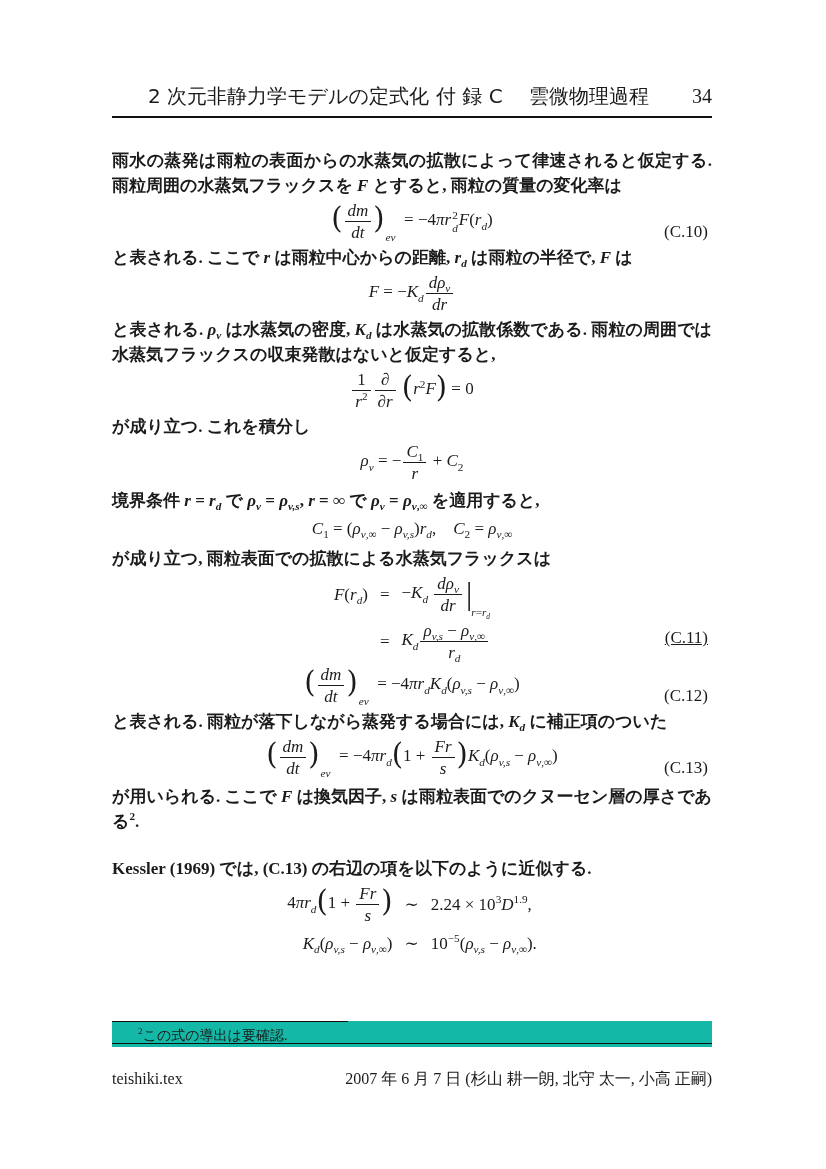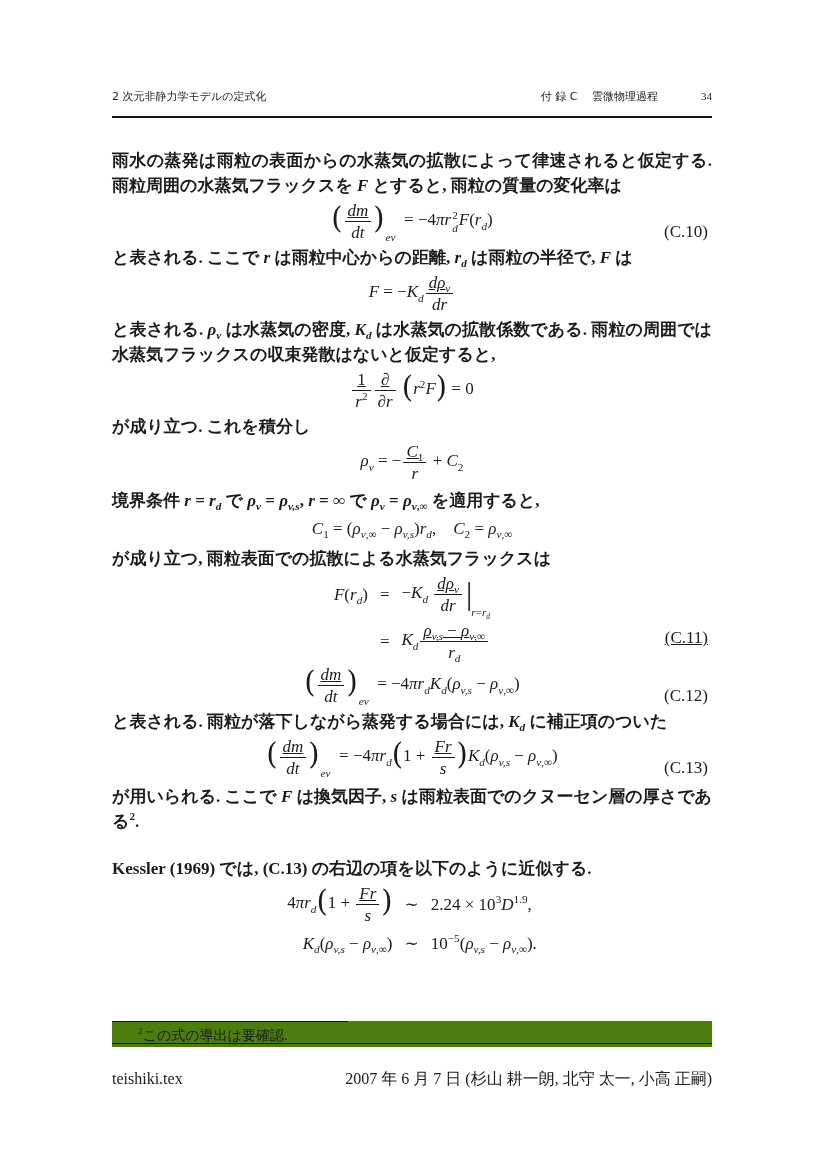--- a/index.html
+++ b/index.html
@@ -9,56 +9,56 @@
     background:#ffffff;
     color:#1b1b1b;
     font-family:"Liberation Serif","DejaVu Serif",serif;
     font-size:17px;line-height:25px;
     box-sizing:border-box;
     padding:84px 114px 0 112px;
     overflow:hidden;
   }
   
   .header{display:flex;justify-content:space-between;align-items:center;
-    font-family:"DejaVu Sans","Liberation Sans",sans-serif;font-size:11px;}
+    font-family:"DejaVu Sans","Liberation Sans",sans-serif;font-size:20px;margin-left:36px;}
   .h-right{display:flex;align-items:baseline;gap:21px;}
   .pgnum{font-family:"Liberation Serif","DejaVu Serif",serif;margin-left:22px;}
   .hrule{border-top:2px solid #111;margin-top:7px;}
 
   
   .para{margin:0;text-align:justify;font-weight:bold;}
   .mt1{margin-top:30px;}
   .mt2{margin-top:5px;}
   .mt3{margin-top:22px;}
 
   i{font-style:italic;}
   sub,sup{font-size:0.66em;line-height:0;}
 
   
   .eqrow{position:relative;text-align:center;margin:3px 0;}
   .math{display:inline-block;white-space:nowrap;}
   .eqlabel{position:absolute;right:4px;top:50%;transform:translateY(-50%);margin-top:9px;}
   .fr{display:inline-block;vertical-align:middle;text-align:center;margin:0 2px;line-height:1.12;}
-  .fr .nu{display:block;padding:0 3px 1px;border-bottom:1.2px solid #1b1b1b;text-decoration:underline;}
+  .fr .nu{display:block;padding:0 3px 1px;border-bottom:1.2px solid #1b1b1b;}
   .fr .de{display:block;padding:1px 3px 0;}
   .bp{font-size:1.7em;font-style:normal;line-height:0;vertical-align:-0.08em;font-family:"DejaVu Serif",serif;}
   .subev{font-size:0.66em;font-style:italic;position:relative;top:1.35em;margin-left:1px;}
   .ss{display:inline-flex;flex-direction:column;vertical-align:middle;font-size:0.66em;line-height:1.1;text-align:left;margin-left:1px;margin-right:1px;}
   .vb{font-size:1.85em;line-height:0;vertical-align:-0.18em;margin-left:2px;}
   .vbsub{font-size:0.66em;position:relative;top:1.5em;margin-left:-1px;}
 
   
   .align{display:inline-grid;grid-template-columns:auto auto auto;column-gap:12px;row-gap:6px;align-items:center;}
   .al-l{text-align:right;white-space:nowrap;}
   .al-c{text-align:center;}
   .al-r{text-align:left;white-space:nowrap;}
   .c11label{top:auto;bottom:12px;transform:none;text-decoration:underline;}
 
   
-  .footnote-area{position:absolute;left:112px;right:114px;bottom:122px;background:#4d7c0f;}
+  .footnote-area{position:absolute;left:112px;right:114px;bottom:122px;background:#14b8a6;}
   .fnrule{width:236px;border-top:1.4px solid #111;}
   .fntext{font-size:14px;line-height:22px;margin:3px 0 0 26px;}
   .footer-area{position:absolute;left:112px;right:114px;bottom:78px;}
   .ftrule{border-top:1.4px solid #111;}
   .footer{display:flex;justify-content:space-between;align-items:baseline;margin-top:22px;font-size:16px;}
 </style>
 </head>
 <body>
 
 <div class="page">

